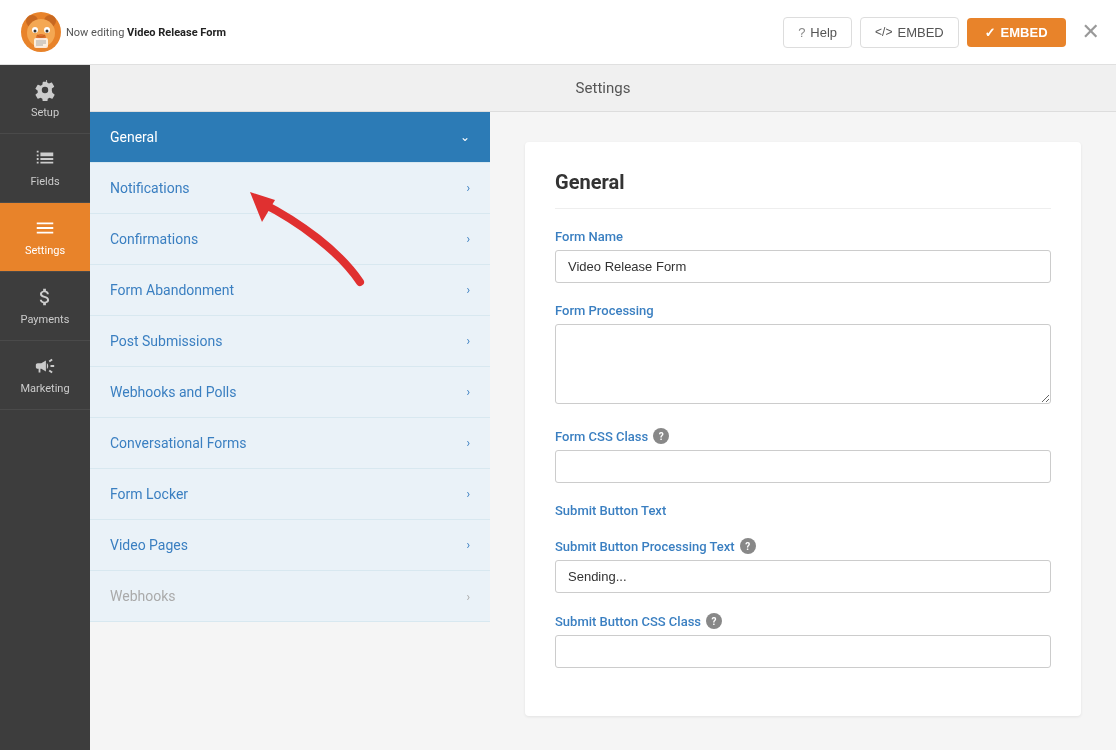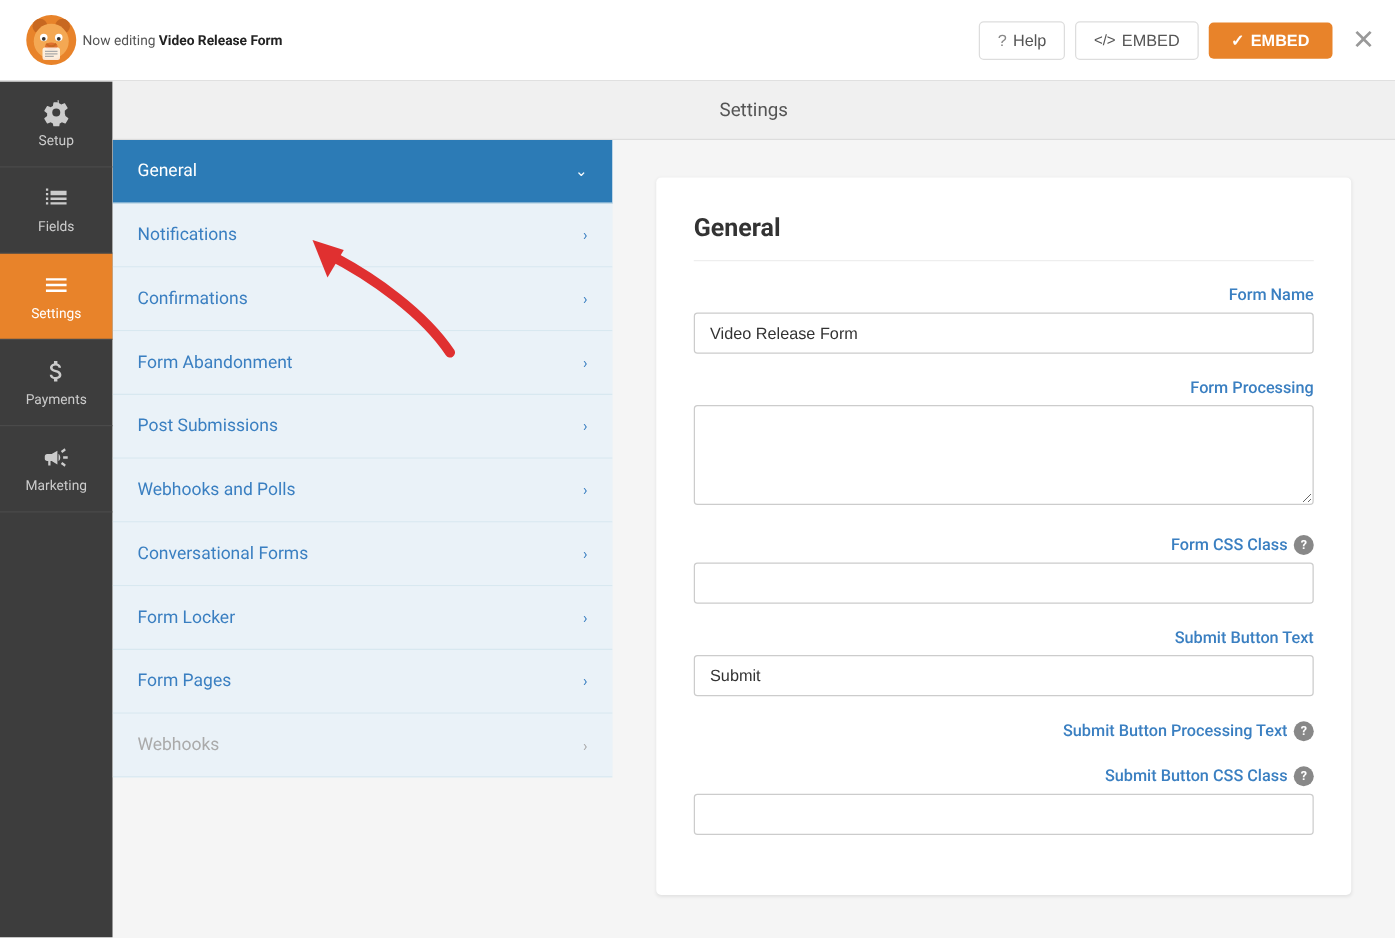--- a/index.html
+++ b/index.html
@@ -198,21 +198,20 @@
     }
 
     .form-label {
       display: flex;
       align-items: center;
       gap: 5px;
       font-size: 13px;
       color: #3a7fc1;
       margin-bottom: 6px;
       font-weight: 500;
-      justify-content: flex-end;
     }
 
     .form-input {
       width: 100%;
       padding: 8px 12px;
       border: 1px solid #ccc;
       border-radius: 3px;
       font-size: 13px;
       color: #333;
       outline: none;
@@ -378,21 +377,21 @@
             <span>Conversational Forms</span>
             <span class="chevron">›</span>
           </div>
 
           <div class="settings-sidebar-item">
             <span>Form Locker</span>
             <span class="chevron">›</span>
           </div>
 
           <div class="settings-sidebar-item">
-            <span>Form Pages</span>
+            <span>Video Pages</span>
             <span class="chevron">›</span>
           </div>
 
           <div class="settings-sidebar-item disabled">
             <span>Webhooks</span>
             <span class="chevron">›</span>
           </div>
 
         </div>
 
@@ -431,28 +430,28 @@
               <span>Form CSS Class</span>
               <span class="help-icon">?</span>
             </label>
             <input type="text" class="form-input" style="">
           </div>
 
           <div class="form-group">
             <label class="form-label">
               <span>Submit Button Text</span>
             </label>
-            <input type="text" class="form-input" value="Submit" style="">
           </div>
 
           <div class="form-group">
             <label class="form-label">
               <span>Submit Button Processing Text</span>
               <span class="help-icon">?</span>
             </label>
+            <input type="text" class="form-input" value="Sending..." style="">
           </div>
 
           <div class="form-group">
             <label class="form-label">
               <span>Submit Button CSS Class</span>
               <span class="help-icon">?</span>
             </label>
             <input type="text" class="form-input" style="">
           </div>
 

